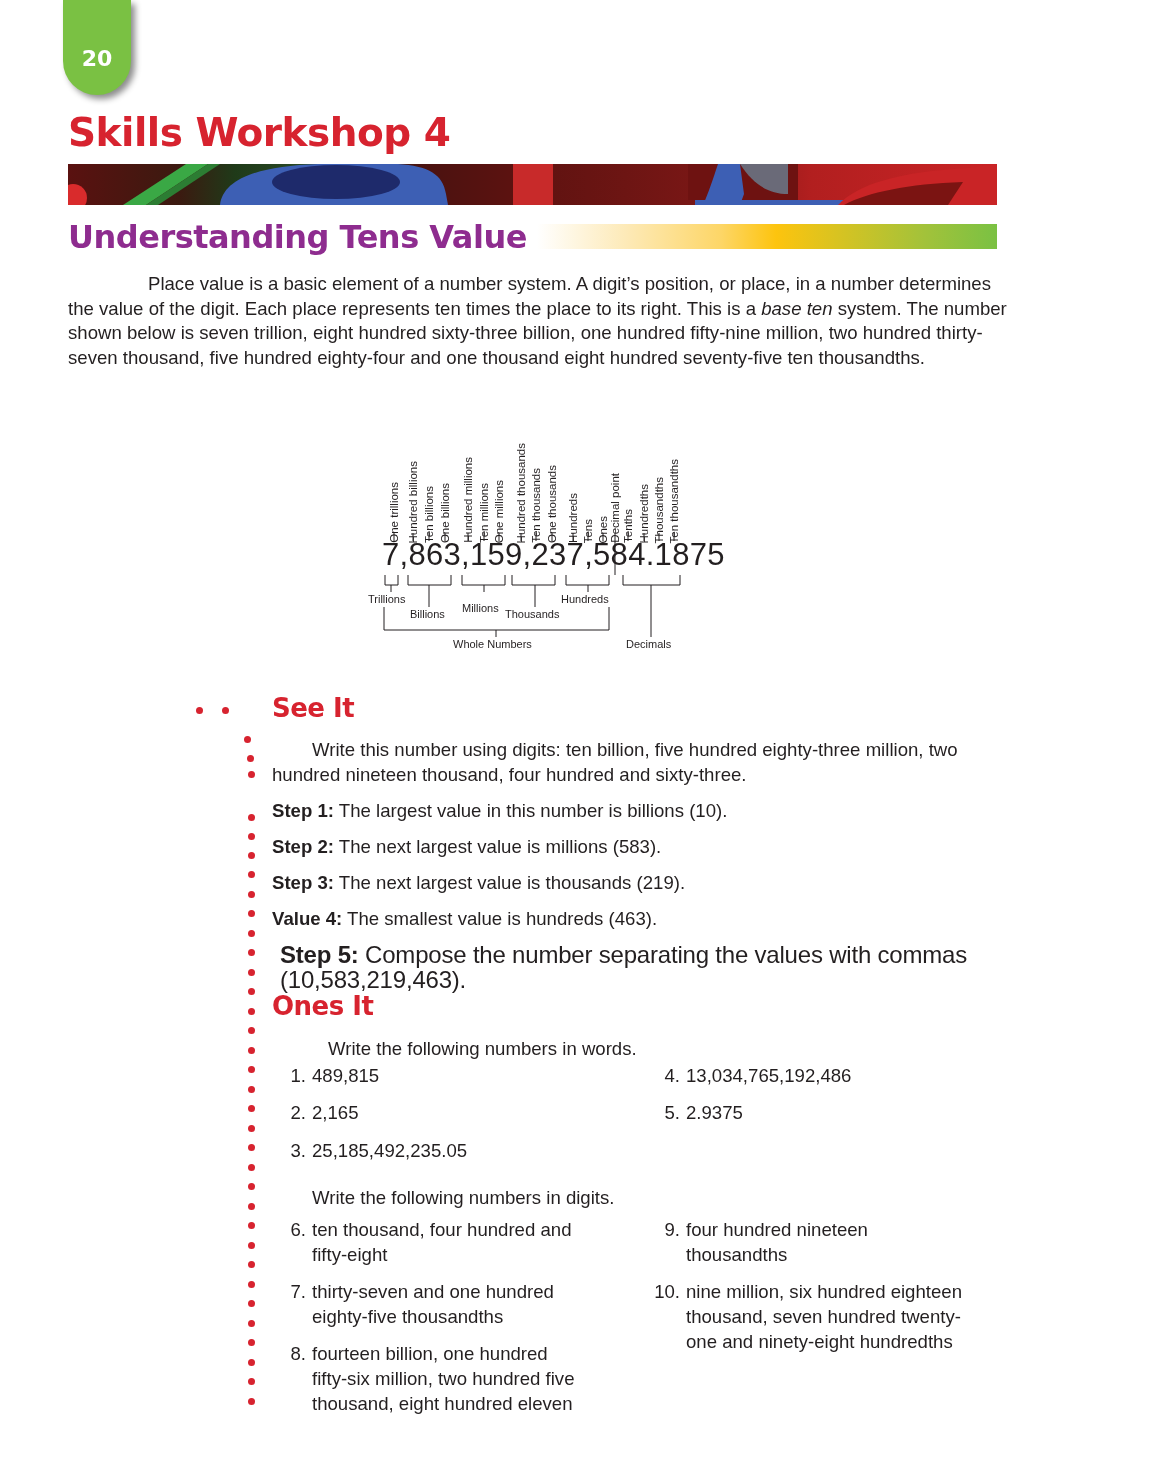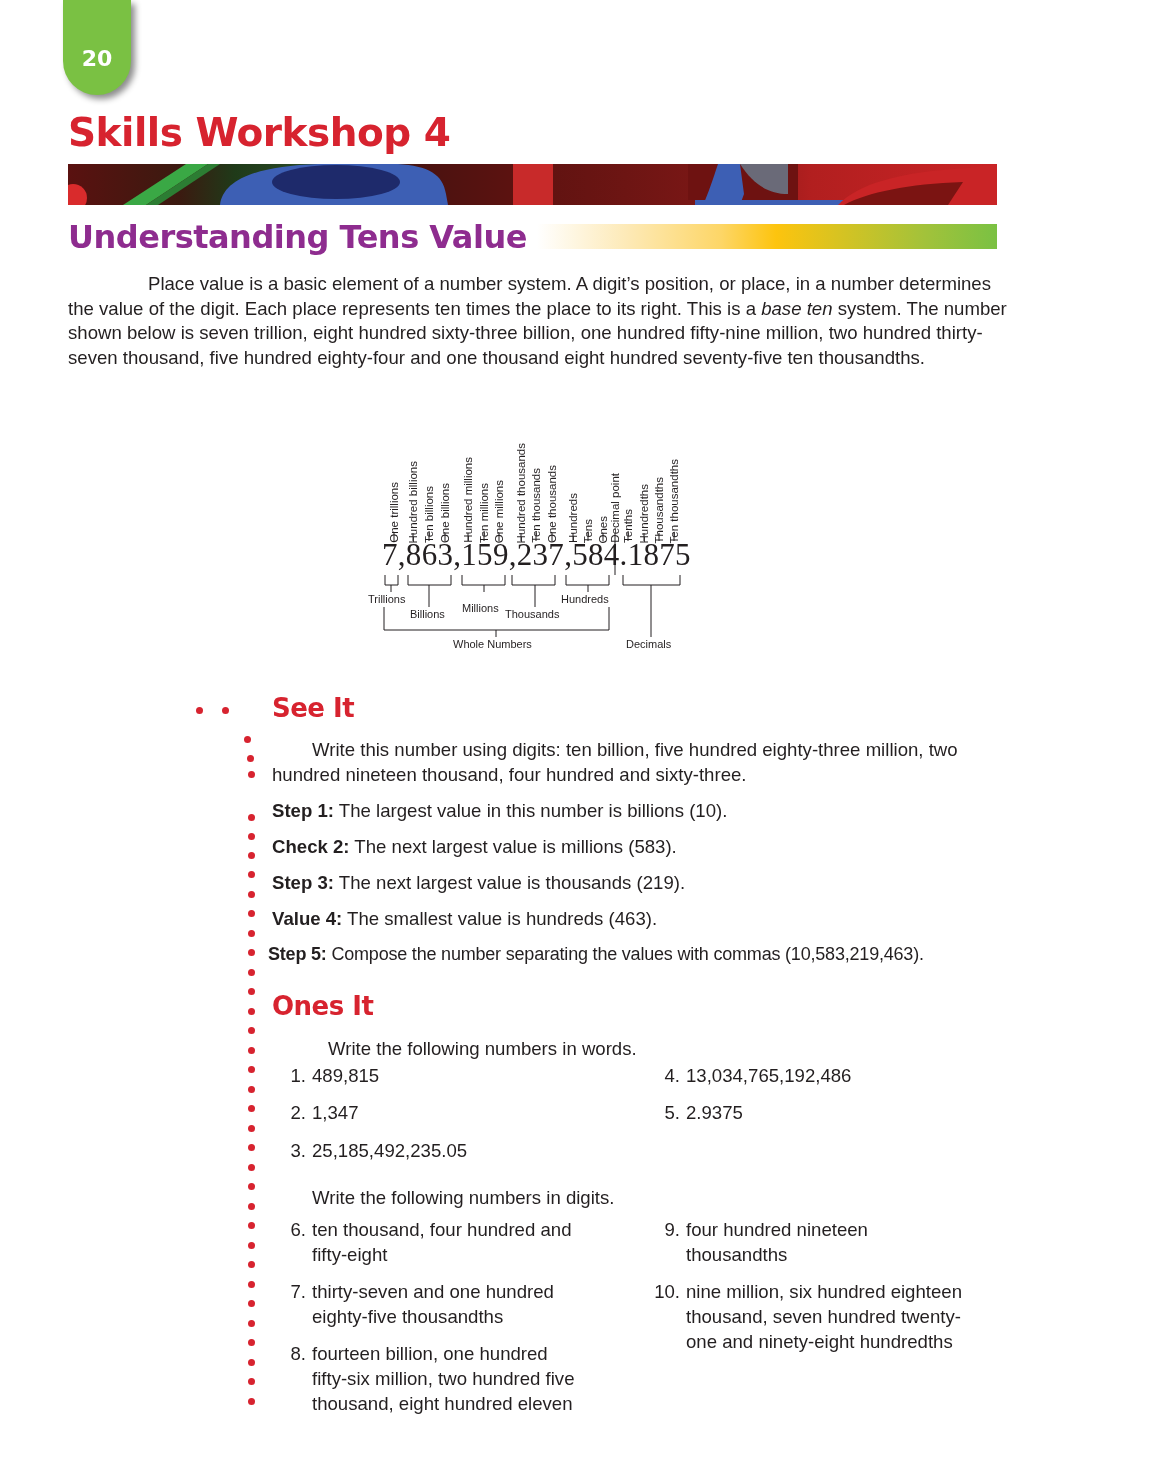--- a/index.html
+++ b/index.html
@@ -23,21 +23,21 @@
     background:linear-gradient(90deg,#ffffff 0%,#fde9b5 20%,#fdd667 40%,#fdc40e 52%,#d6c322 66%,#a3c23a 84%,#7ac143 100%); }
 
   .intro { position:absolute; left:68px; top:272px; width:940px; font-size:18.6px; line-height:24.5px; }
   .intro .indent { padding-left:40px; }
 
   
   .diagram { position:absolute; left:360px; top:410px; width:340px; height:250px; }
   .vlabel { position:absolute; bottom:117px; font-size:11.5px; writing-mode:vertical-rl; transform:rotate(180deg);
     white-space:nowrap; line-height:12px; }
   .bignum { position:absolute; left:22px; top:127px; font-size:31px; letter-spacing:0.3px; line-height:36px;
-    font-family:Liberation Serif, serif; font-weight:300; color:#231f20; }
+    font-family:Liberation Sans, sans-serif; font-weight:300; color:#231f20; }
   .dlabel { position:absolute; font-size:11px; white-space:nowrap; }
 
   
   .dot { position:absolute; width:7px; height:7px; border-radius:50%; background:#d7232f; }
 
   .subhead { position:absolute; left:272px; font-size:26px; font-weight:bold; color:#d7232f;
     font-family:"DejaVu Sans", sans-serif; letter-spacing:-0.5px; }
   .body-text { position:absolute; font-size:18.6px; line-height:25px; }
   .step b { font-weight:bold; }
   .item { position:absolute; font-size:18.6px; line-height:25px; }
@@ -182,35 +182,35 @@
   <div class="dot" style="left:248px;top:1339px"></div>
   <div class="dot" style="left:248px;top:1359px"></div>
   <div class="dot" style="left:248px;top:1378px"></div>
   <div class="dot" style="left:248px;top:1398px"></div>
 </div>
 
 <h3 class="subhead" style="top:693px">See It</h3>
 <p class="body-text" style="left:272px;top:737px;width:730px;text-indent:40px">Write this number using digits: ten billion, five hundred eighty-three million, two hundred nineteen thousand, four hundred and sixty-three.</p>
 
 <p class="body-text step" style="left:272px;top:798px"><b>Step 1:</b><span> The largest value in this number is billions (10).</span></p>
-<p class="body-text step" style="left:272px;top:834px"><b>Check 2:</b><span> The next largest value is millions (583).</span></p>
+<p class="body-text step" style="left:272px;top:834px"><b>Step 2:</b><span> The next largest value is millions (583).</span></p>
 <p class="body-text step" style="left:272px;top:870px"><b>Step 3:</b><span> The next largest value is thousands (219).</span></p>
 <p class="body-text step" style="left:272px;top:906px"><b>Value 4:</b><span> The smallest value is hundreds (463).</span></p>
-<p class="body-text step" style="left:268px;top:942px;font-size:18px;letter-spacing:-0.2px"><b>Step 5:</b><span> Compose the number separating the values with commas (10,583,219,463).</span></p>
+<p class="body-text step" style="left:280px;top:942px;font-size:24px;letter-spacing:-0.2px"><b>Step 5:</b><span> Compose the number separating the values with commas (10,583,219,463).</span></p>
 
 <h3 class="subhead" style="top:991px">Ones It</h3>
 <p class="body-text" style="left:328px;top:1036px">Write the following numbers in words.</p>
 
 <div class="item" style="left:272px;top:1063px">
   <span class="num" style="left:0;width:34px">1.</span>
   <span class="txt" style="left:40px;white-space:nowrap">489,815</span>
 </div>
 <div class="item" style="left:272px;top:1100px">
   <span class="num" style="left:0;width:34px">2.</span>
-  <span class="txt" style="left:40px;white-space:nowrap">1,347</span>
+  <span class="txt" style="left:40px;white-space:nowrap">2,165</span>
 </div>
 <div class="item" style="left:272px;top:1138px">
   <span class="num" style="left:0;width:34px">3.</span>
   <span class="txt" style="left:40px;white-space:nowrap">25,185,492,235.05</span>
 </div>
 <div class="item" style="left:646px;top:1063px">
   <span class="num" style="left:0;width:34px">4.</span>
   <span class="txt" style="left:40px;white-space:nowrap">13,034,765,192,486</span>
 </div>
 <div class="item" style="left:646px;top:1100px">

